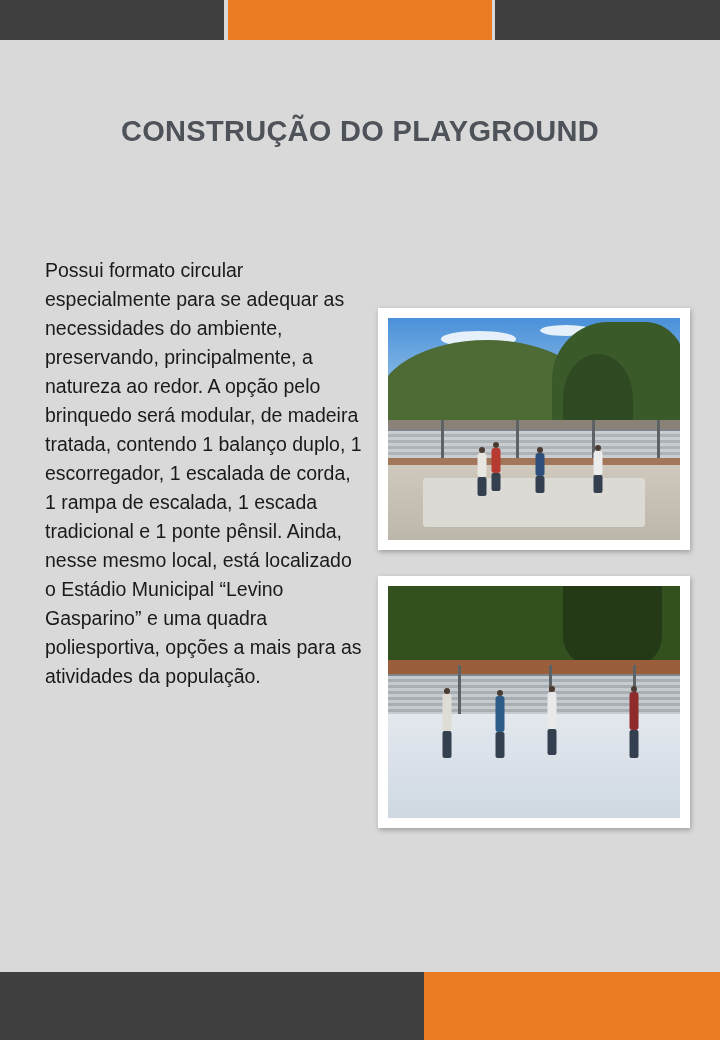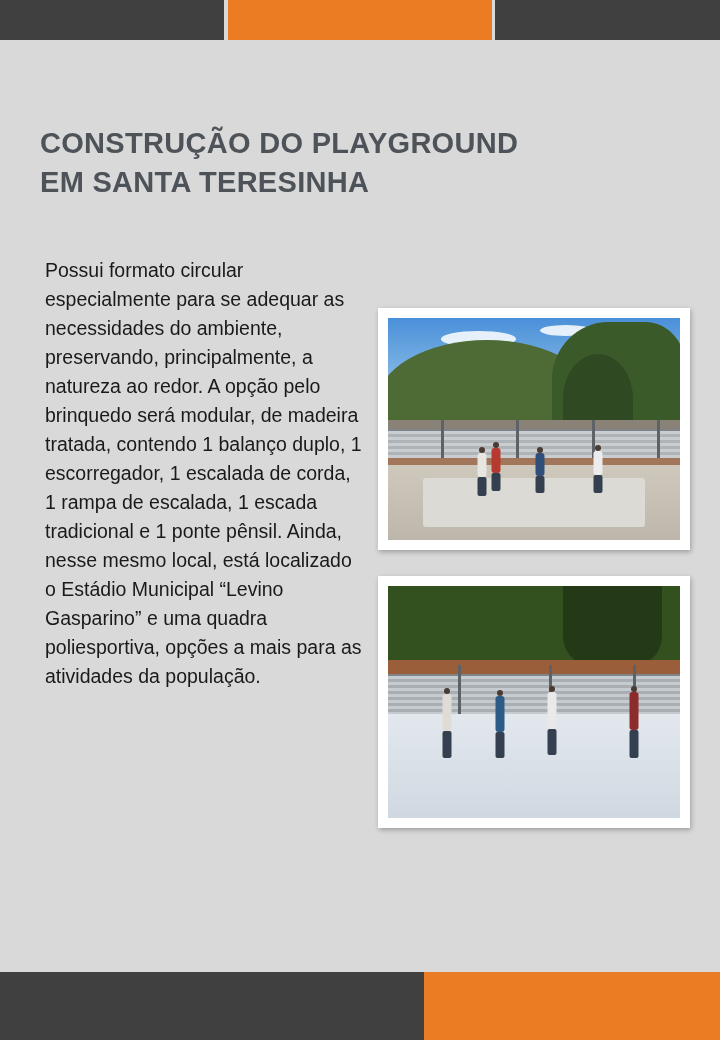--- a/index.html
+++ b/index.html
@@ -67,27 +67,26 @@
     height: 68px;
     background: #ec7c24;
   }
 
   
   .title {
     position: absolute;
     top: 112px;
     left: 40px;
     width: 640px;
-    text-align: left;
+    text-align: center;
     color: #4d5358;
     font-weight: bold;
     font-size: 29px;
     line-height: 1.33;
     letter-spacing: 0.3px;
-    margin-top: 12px;
   }
   .title .line {
     display: block;
   }
 
   
   .text-col {
     position: absolute;
     top: 256px;
     left: 45px;
@@ -239,21 +238,20 @@
 <div class="top-bar">
   <div class="seg-dark-left"></div>
   <div class="seg-gap"></div>
   <div class="seg-orange"></div>
   <div class="seg-gap2"></div>
   <div class="seg-dark-right"></div>
 </div>
 
 <div class="title">
   <span class="line">CONSTRUÇÃO DO PLAYGROUND</span>
-  <span class="line">EM SANTA TERESINHA</span>
 </div>
 
 <div class="text-col">
   <p class="para">Possui formato circular especialmente para se adequar as necessidades do ambiente, preservando, principalmente, a natureza ao redor. A opção pelo brinquedo será modular, de madeira tratada, contendo 1 balanço duplo, 1 escorregador, 1 escalada de corda, 1 rampa de escalada, 1 escada tradicional e 1 ponte pênsil. Ainda, nesse mesmo local, está localizado o Estádio Municipal “Levino Gasparino” e uma quadra poliesportiva, opções a mais para as atividades da população.</p>
 </div>
 
 <div class="photo-frame photo-1">
   <div class="photo-inner">
     <div class="ph1-sky"></div>
     <div class="ph1-cloud" style="left:18%; top:6%; width:26%; height:7%;"></div>

